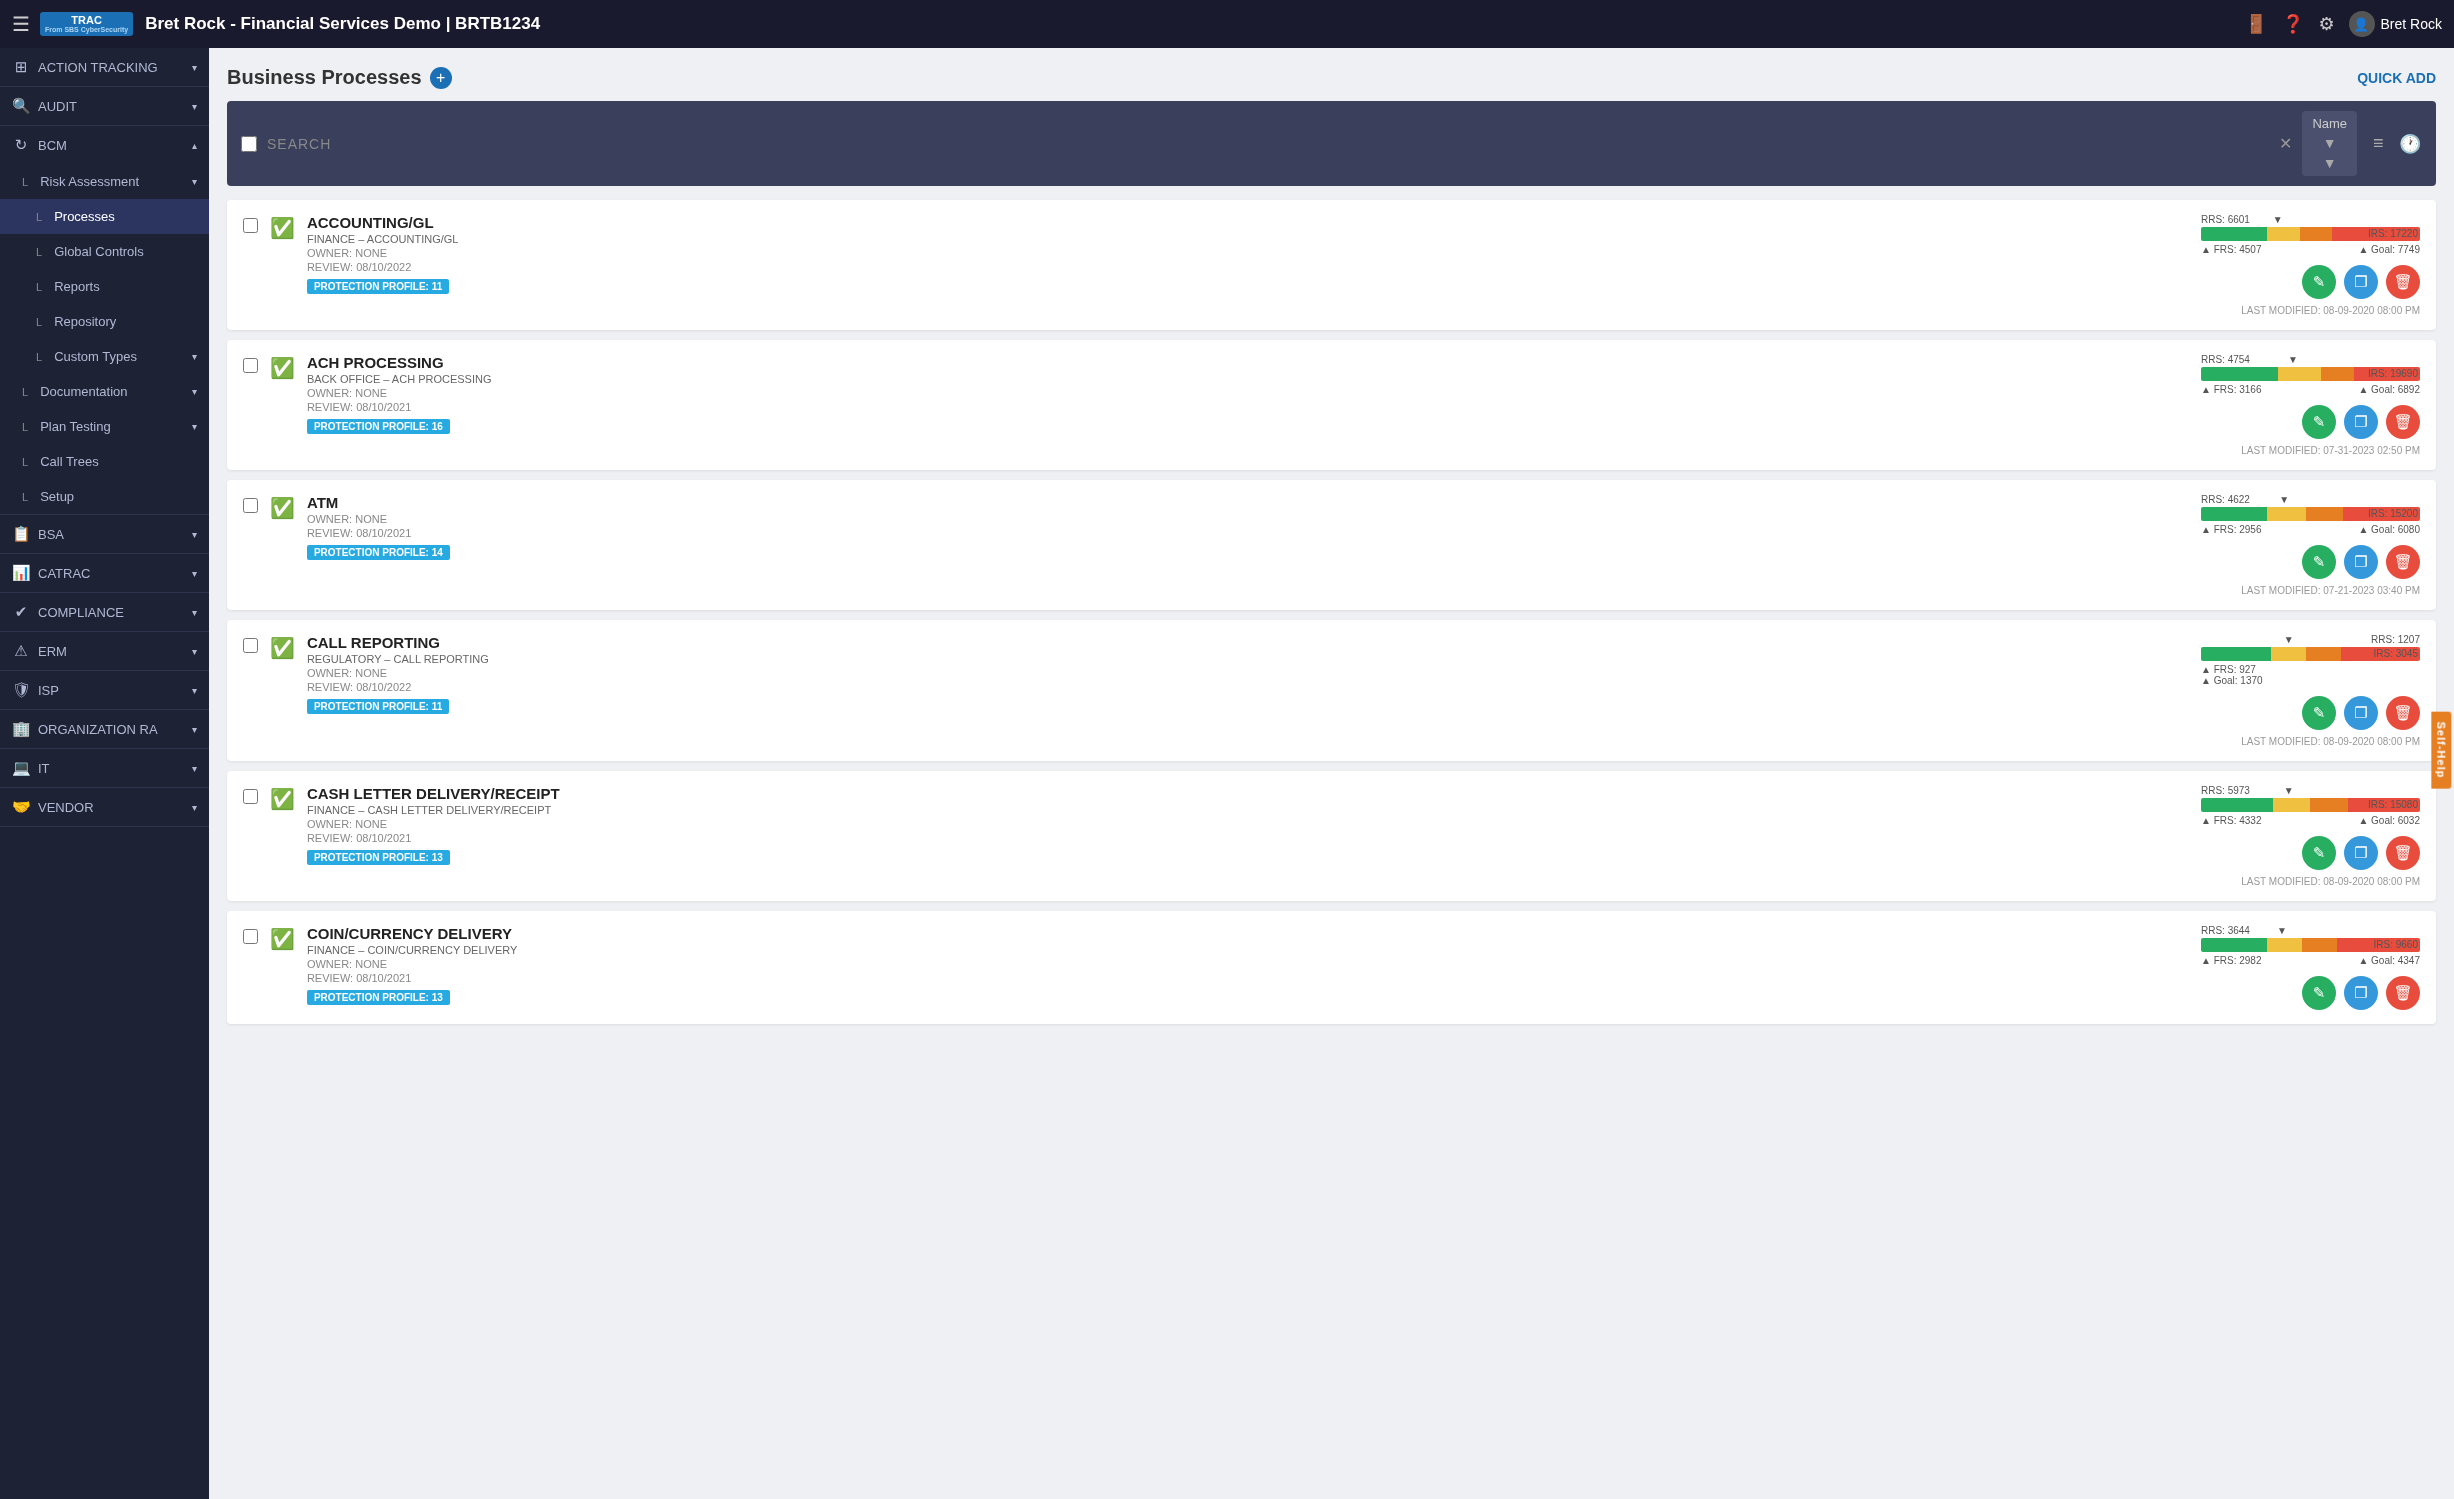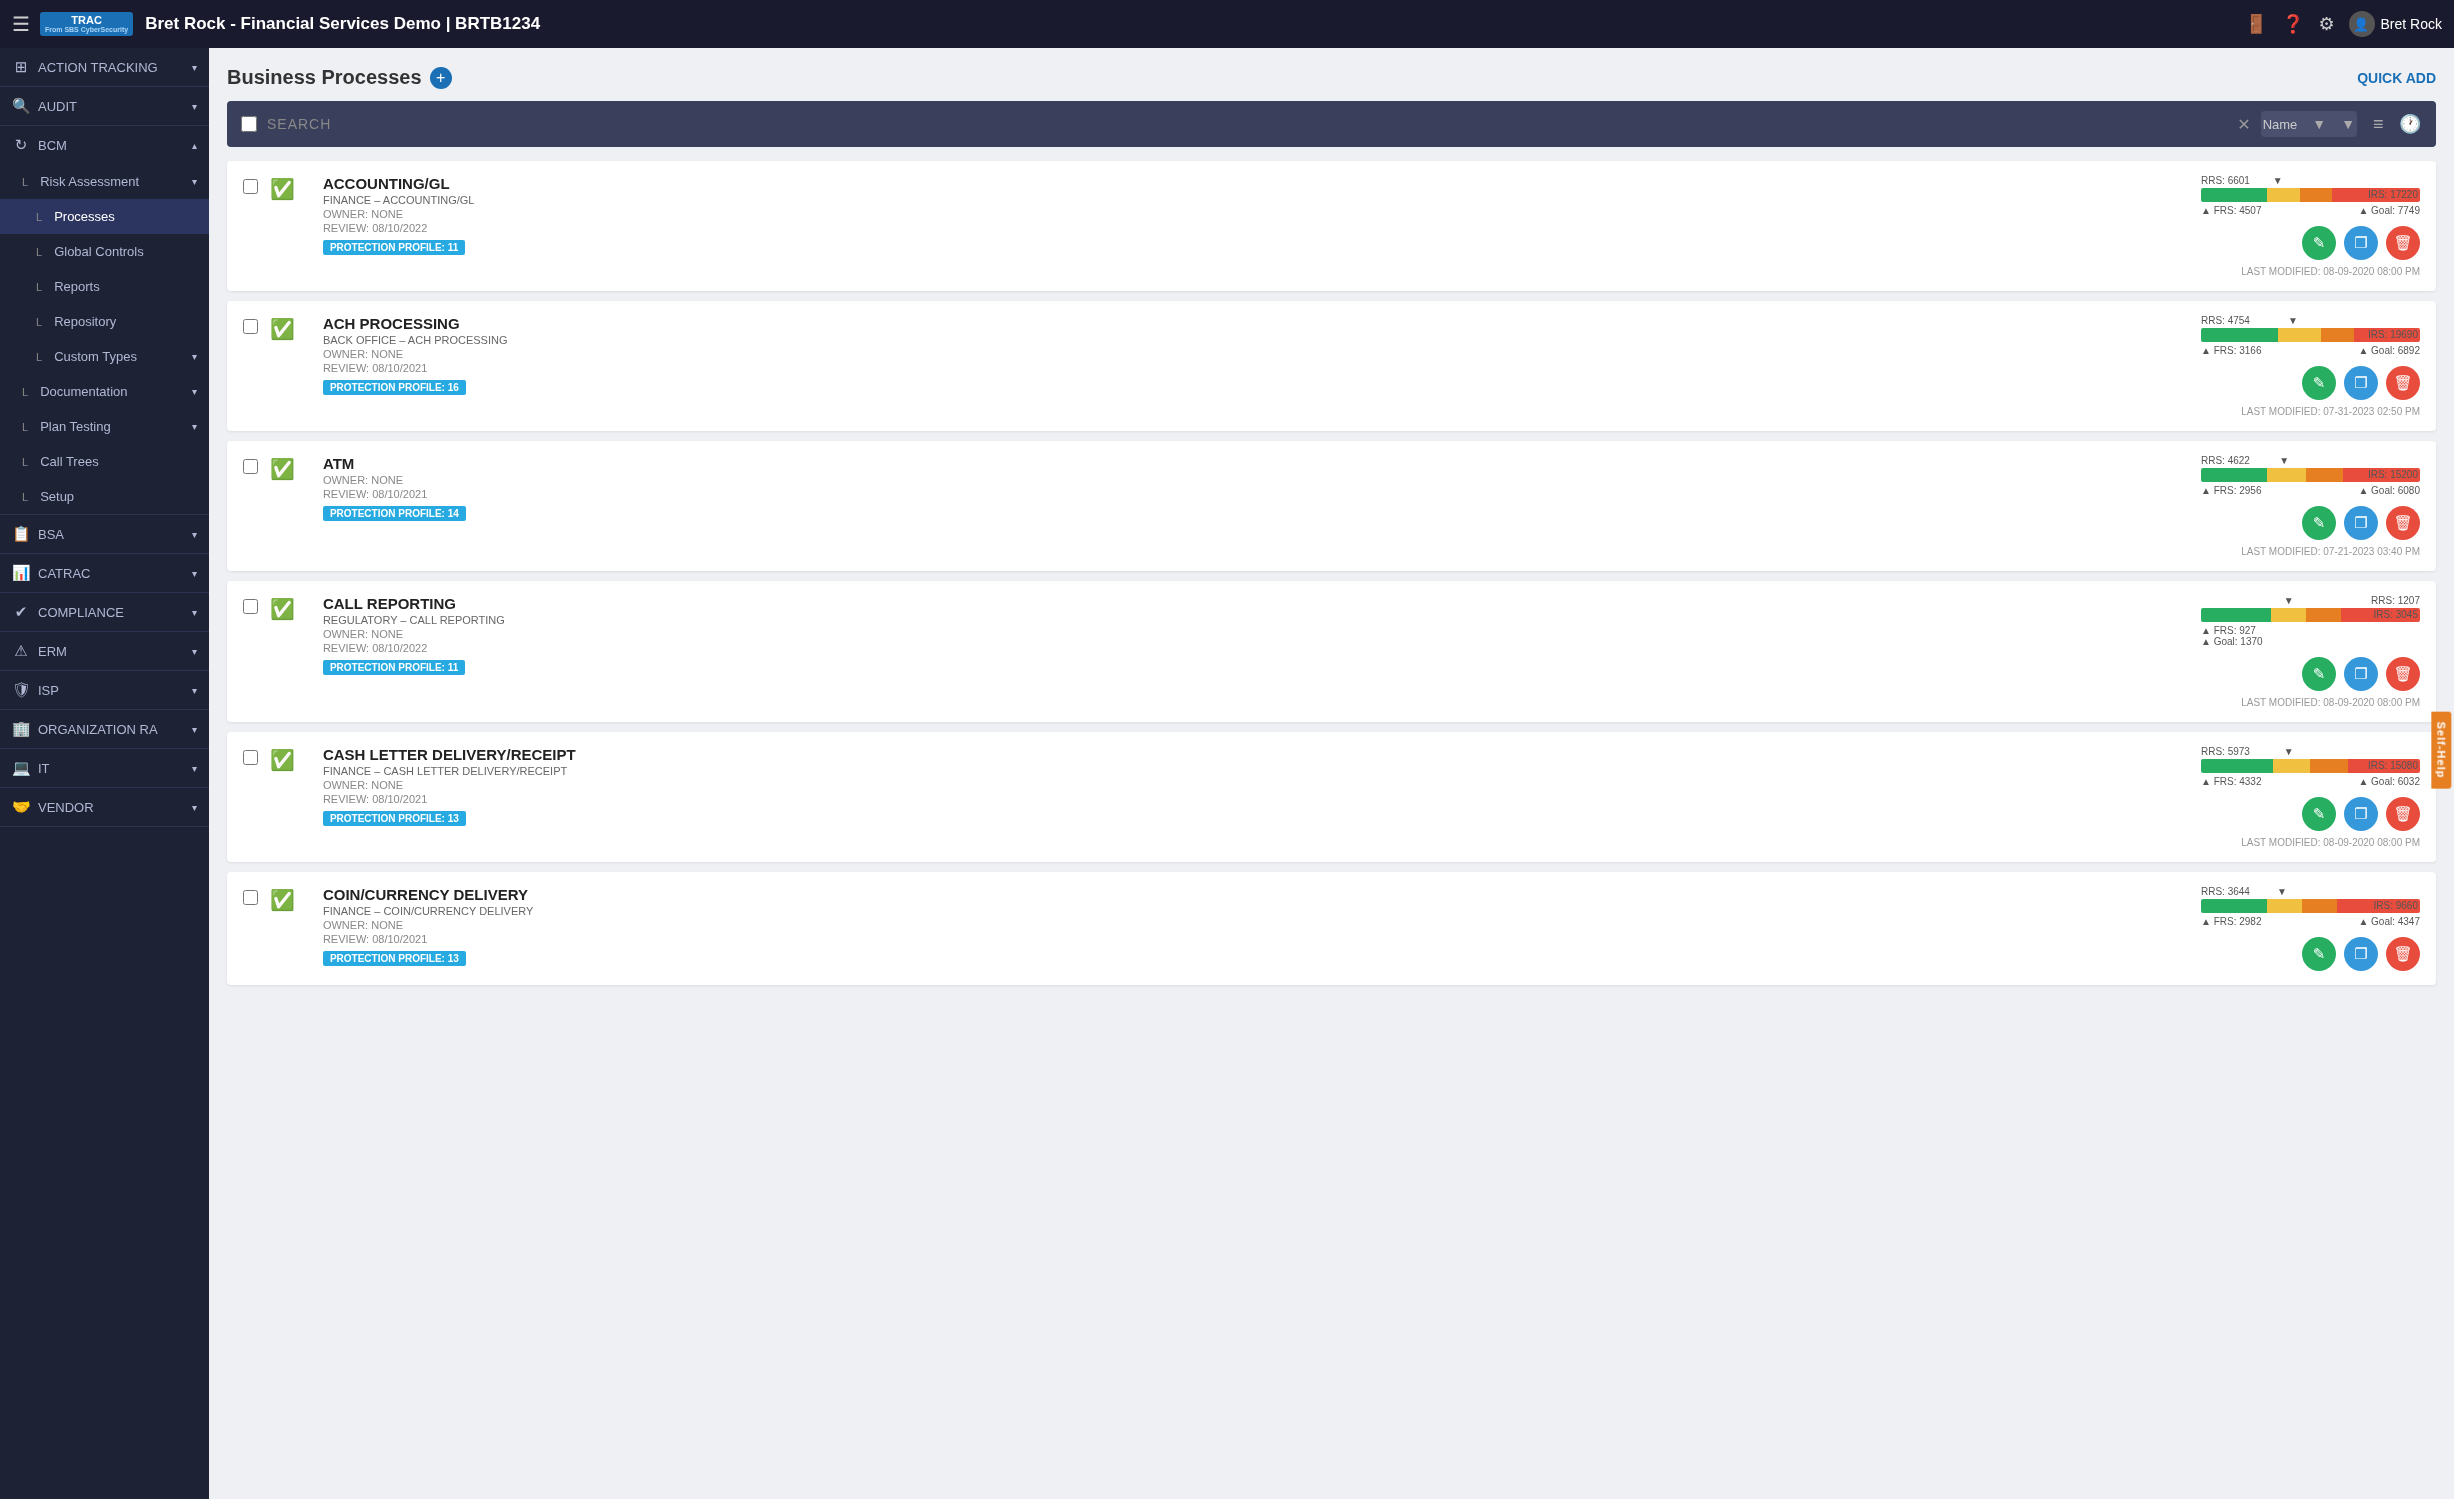--- a/index.html
+++ b/index.html
@@ -65,34 +65,34 @@
     
     .search-bar-container {
       background: #3a3f5c; border-radius: 4px; padding: 10px 14px; display: flex; align-items: center; gap: 10px; margin-bottom: 14px;
     }
     .search-checkbox { width: 16px; height: 16px; border: 2px solid #888; background: transparent; border-radius: 2px; cursor: pointer; }
     .search-input {
       flex: 1; background: transparent; border: none; outline: none; color: #ccc; font-size: 14px; letter-spacing: 1px;
     }
     .search-input::placeholder { color: #888; }
     .search-clear { color: #999; font-size: 16px; cursor: pointer; }
-    .search-sort-container { display: flex; align-items: center; gap: 15px; background: #4a506e; border-radius: 4px; padding: 5px 2px; }
+    .search-sort-container { display: flex; align-items: center; gap: 4px; background: #4a506e; border-radius: 4px; padding: 5px 10px; flex-direction: column; }
     .search-sort-label { color: #ccc; font-size: 13px; }
     .search-sort-arrow { color: #aaa; font-size: 14px; cursor: pointer; }
     .sort-filter-icon { color: #aaa; font-size: 18px; cursor: pointer; margin-left: 6px; }
     .search-history { color: #aaa; font-size: 18px; cursor: pointer; margin-left: 6px; }
 
     
     .record-card {
       background: #fff; border-radius: 4px; margin-bottom: 10px; padding: 14px 16px; display: flex; align-items: flex-start; gap: 12px; box-shadow: 0 1px 3px rgba(0,0,0,0.08);
     }
     .record-check { margin-top: 4px; }
     .record-check input[type=checkbox] { width: 15px; height: 15px; cursor: pointer; }
     .record-status-icon { color: #27ae60; font-size: 20px; margin-top: 2px; flex-shrink: 0; }
-    .record-info { flex: 1; margin-left: 16px; }
+    .record-info { flex: 1; }
     .record-name { font-size: 15px; font-weight: bold; color: #222; }
     .record-sub { font-size: 11px; color: #666; margin-top: 2px; }
     .record-meta { font-size: 11px; color: #888; margin-top: 2px; }
     .record-badge {
       display: inline-block; background: #27aae1; color: #fff; font-size: 10px; font-weight: bold; padding: 2px 7px; border-radius: 2px; margin-top: 6px;
     }
     .progress-bar-bg {
       display: flex; height: 100%; border-radius: 2px; overflow: hidden; width: 100%;
     }
     .bar-green { background: #27ae60; }

